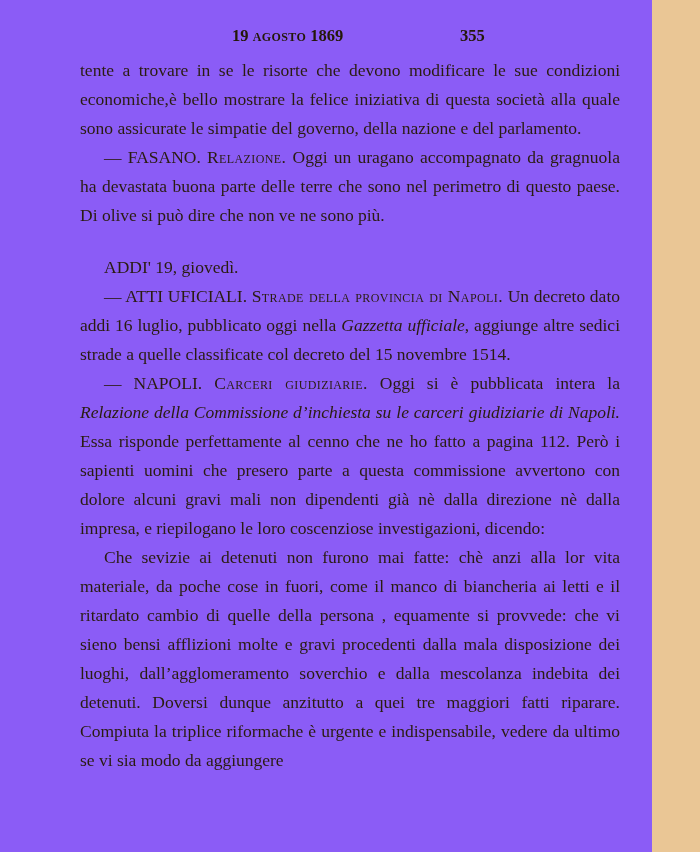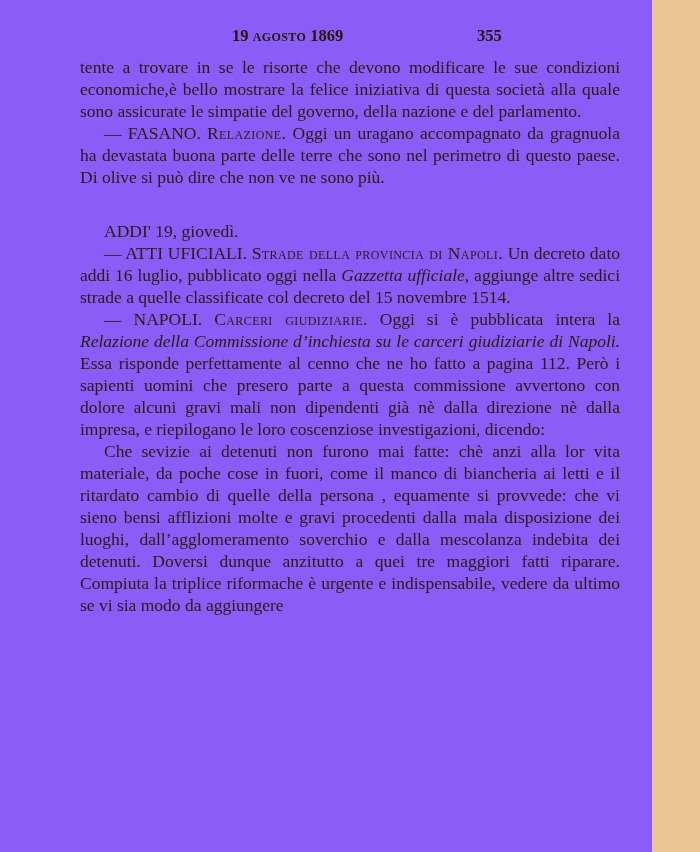--- a/index.html
+++ b/index.html
@@ -27,42 +27,42 @@
     color: #241808;
   }
   .header-date {
     position: absolute;
     left: 232px;
     top: 0;
     white-space: pre;
   }
   .page-number {
     position: absolute;
-    left: 477px;
+    left: 460px;
     top: 0;
   }
   .body-text {
     position: absolute;
     top: 56px;
     left: 80px;
     width: 540px;
     font-size: 17.5px;
-    line-height: 22px;
+    line-height: 29px;
     text-align: justify;
     color: #2a1c10;
   }
   p {
     margin: 0;
     padding: 0;
   }
   .indent {
     text-indent: 24px;
   }
   .gap-top {
-    margin-top: 32px;
+    margin-top: 23px;
   }
   .sc {
     font-variant: small-caps;
     letter-spacing: 0.4px;
   }
   .it {
     font-style: italic;
   }
 </style>
 </head>

